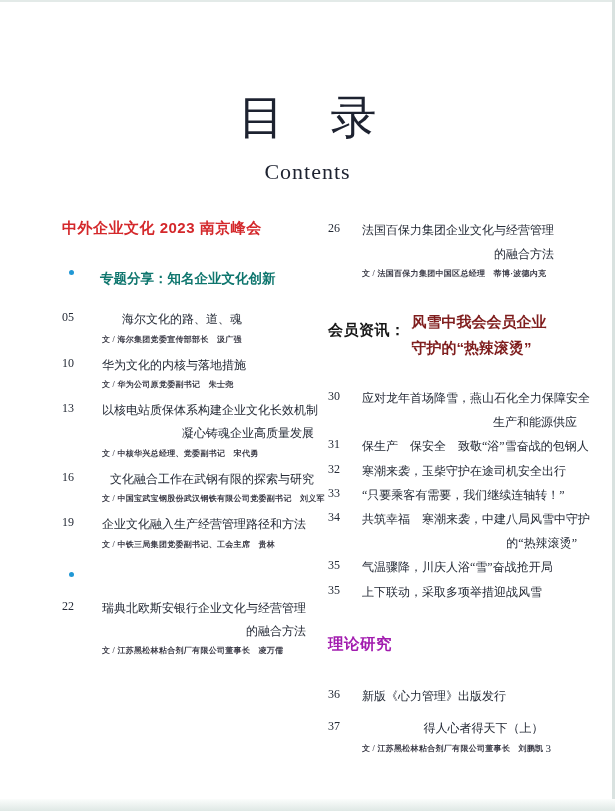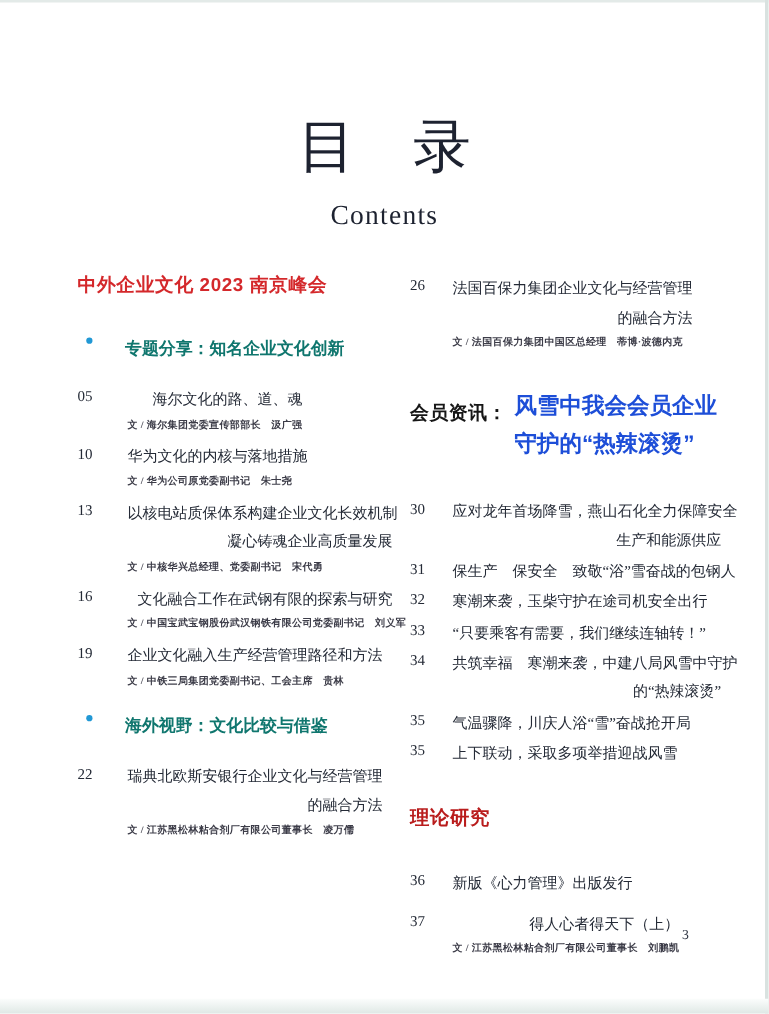--- a/index.html
+++ b/index.html
@@ -56,26 +56,26 @@
     margin-top:2px; letter-spacing:0.3px; white-space:nowrap;
   }
 
   .member-heading{
     display:flex; align-items:flex-start;
     font-family:"Liberation Sans","DejaVu Sans",sans-serif;
     margin:30px 0 26px 0;
   }
   .member-label{ font-weight:bold; font-size:15px; color:#161616;
     letter-spacing:0.5px; flex:none;margin-top:12px; }
-  .member-sub{ font-weight:bold; font-size:18px; color:#1d4ed8;
+  .member-sub{ font-weight:bold; font-size:15px; color:#7f1d1d;
     line-height:1.75; margin-left:6px; }
 
   .black-heading{
     font-family:"Liberation Sans","DejaVu Sans",sans-serif;
-    font-weight:bold; font-size:15.5px; color:#b91c1c;
+    font-weight:bold; font-size:15.5px; color:#a21caf;
     letter-spacing:0.5px; margin:30px 0 30px 0;
   }
   .news .entry{ margin-bottom:1px; }
 
   .pageno{
     position:absolute; top:742px; right:64px;
     font-size:11px; color:#2c3340;
   }
 </style>
 </head>
@@ -136,21 +136,20 @@
           <div class="entry-body">
             <div class="entry-title">企业文化融入生产经营管理路径和方法</div>
             <div class="entry-byline">文 / 中铁三局集团党委副书记、工会主席　贵林</div>
           </div>
         </div>
       </div>
 
       <div>
         <div class="blue-heading">
           <span class="bullet"></span>
-          <span>海外视野：文化比较与借鉴</span>
         </div>
         <div class="entry">
           <span class="num">22</span>
           <div class="entry-body">
             <div class="entry-title">瑞典北欧斯安银行企业文化与经营管理
 的融合方法</div>
             <div class="entry-byline">文 / 江苏黑松林粘合剂厂有限公司董事长　凌万儒</div>
           </div>
         </div>
       </div>

